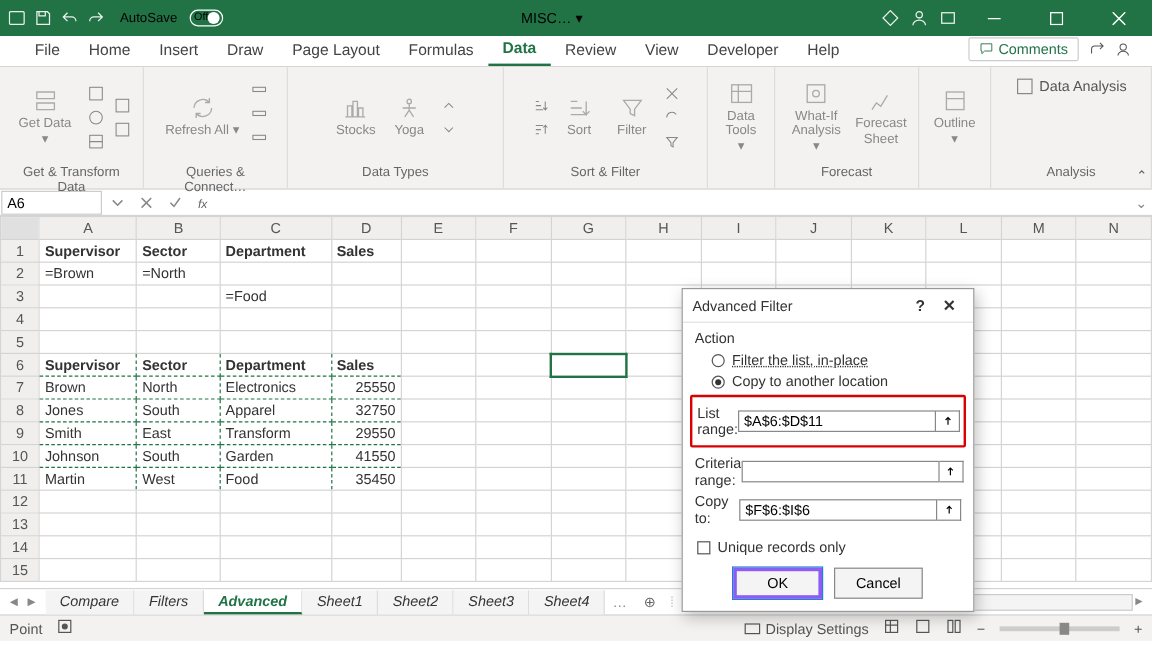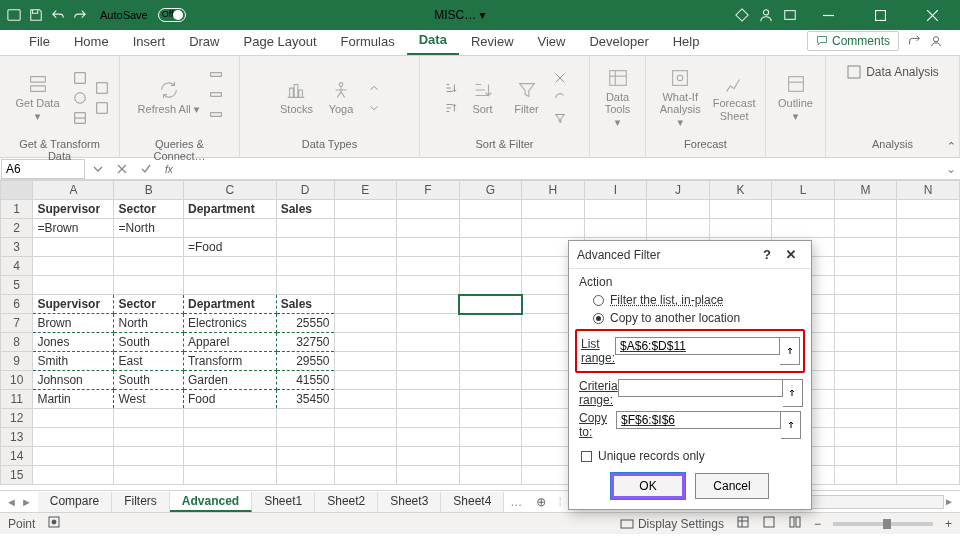--- a/index.html
+++ b/index.html
@@ -63,21 +63,21 @@
 .dash-box { border:1px dashed #217346 !important; }
 
 .cur-cell { border: 2px solid #217346 !important; }
 
 
 .dialog { position: absolute; left: 568px; top: 240px; width: 244px; background: #fff; border: 1px solid #999; box-shadow: 2px 4px 12px rgba(0,0,0,.25); font-size: 12px; }
 .dialog-title { height: 28px; display: flex; align-items: center; padding: 0 8px; font-size: 12px; border-bottom: 1px solid #e0e0e0; }
 .dialog-title .t { flex: 1; }
 .dialog-title .q, .dialog-title .x { width: 24px; text-align: center; cursor: pointer; font-size: 13px; font-weight:600; color:#333; }
 .dialog-body { padding: 6px 10px; }
-.field-row { display:flex; margin: 4px 0; text-decoration: underline; }
+.field-row { display:flex; align-items:center; margin: 4px 0; }
 .field-row .lab { width: 84px; font-size: 12px; }
 .field-row .inp-wrap { flex:1; display:flex; }
 .field-row input[type=text] { flex:1; border:1px solid #888; padding:1px 4px; font-size:12px; height:18px; }
 .field-row .pick { width:20px; border:1px solid #888; border-left:none; display:flex; align-items:center; justify-content:center; cursor:pointer; }
 .field-row .pick svg { width:10px; height:10px; stroke:#000; fill:none;}
 .redbox { border: 2px solid #d90000; margin: 2px -4px 6px -4px; padding: 2px 4px; border-radius:2px; }
 .radio-row { display:flex; align-items:center; gap:6px; padding:2px 14px; }
 .radio { width:11px; height:11px; border:1px solid #555; border-radius:50%; display:inline-flex; align-items:center; justify-content:center; }
 .radio.on::after { content:""; width:5px; height:5px; background:#333; border-radius:50%; }
 .chk { width:11px; height:11px; border:1px solid #555; display:inline-block; }
@@ -723,21 +723,21 @@
         </tr>
       </tbody>
     </table>
 </div>
 
 <div class="sheet-tabs">
   <div class="sheet-nav">
     <span>◄</span>
     <span>►</span>
   </div>
-  <div id="stabs" style="display:flex;">
+  <div id="stabs" style="display:flex;font-style:italic;">
       <div class="stab">Compare</div>
       <div class="stab">Filters</div>
       <div class="stab active">Advanced</div>
       <div class="stab">Sheet1</div>
       <div class="stab">Sheet2</div>
       <div class="stab">Sheet3</div>
       <div class="stab">Sheet4</div>
     </div>
   <span class="stab-dots">…</span>
   <span class="stab-add">⊕</span>

